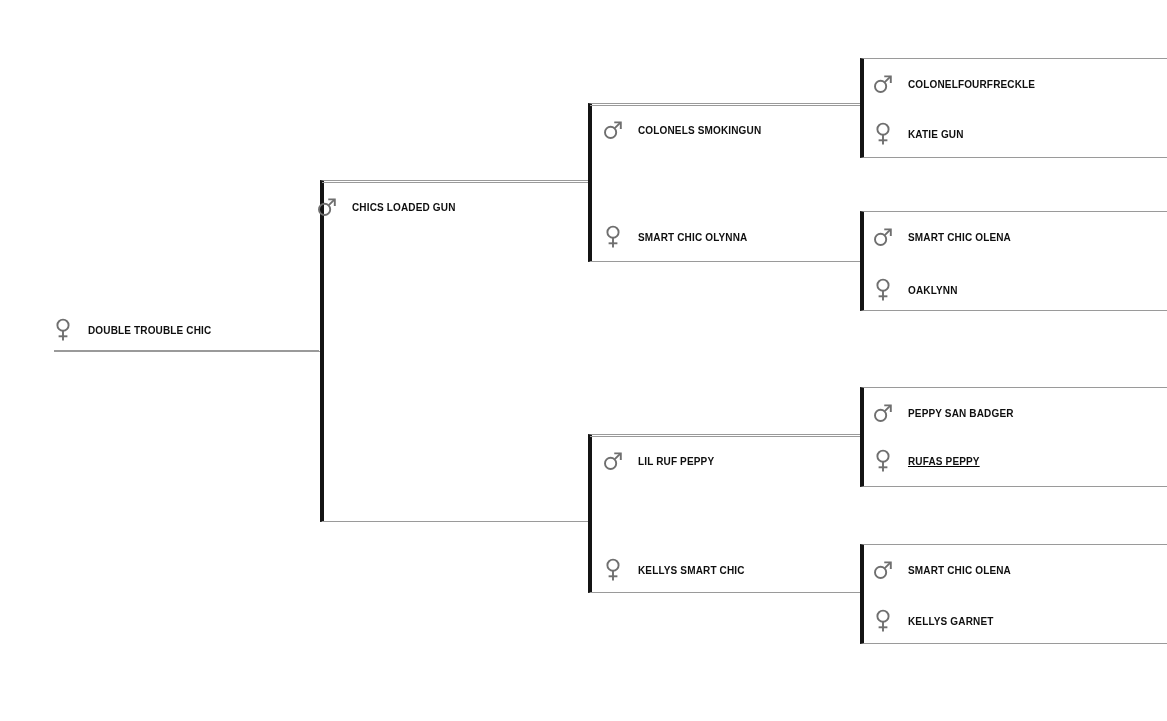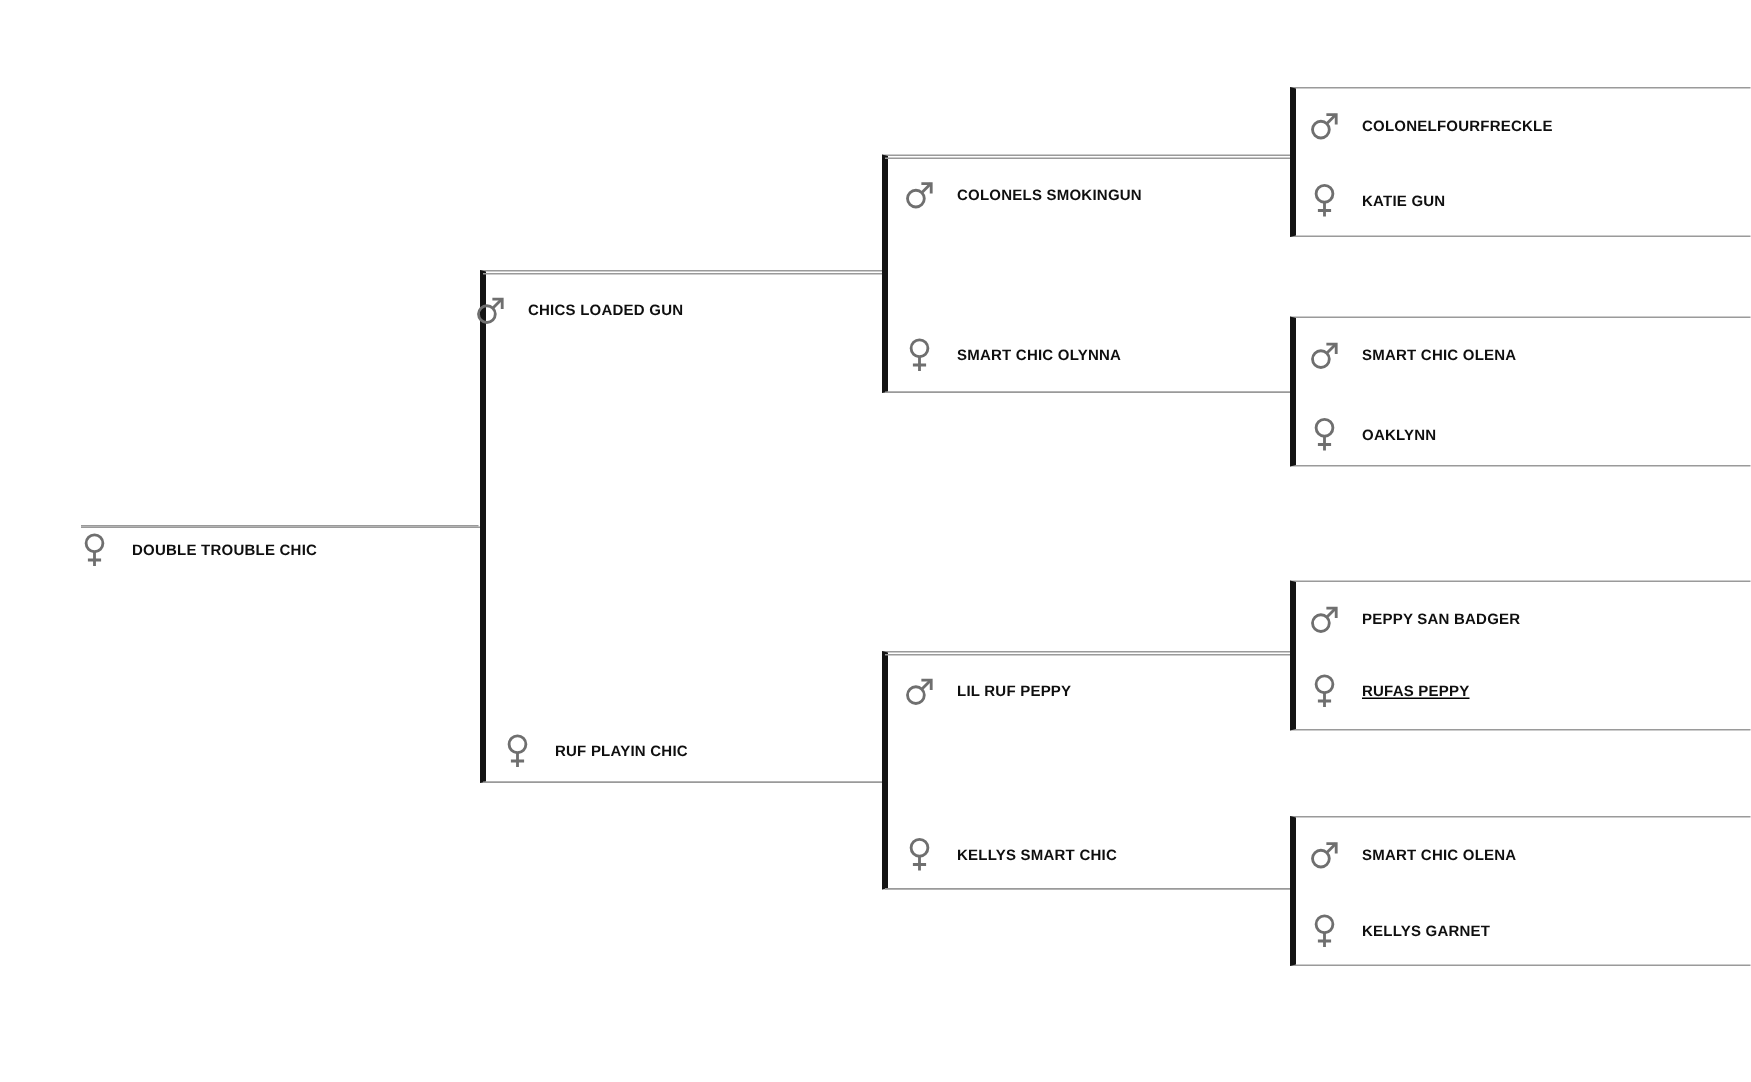--- a/index.html
+++ b/index.html
@@ -68,21 +68,21 @@
     letter-spacing: 0.15px;
   }
 </style>
 </head>
 <body>
 
 <div id="pedigree-canvas">
 
   <div class="bracket root" style="left:54px; top:243px; width:265px; height:108px;"></div>
 
-  <div class="node" style="left:52px; top:317px;margin-top:37px;">
+  <div class="node" style="left:52px; top:317px;">
     <span class="gender">
       <svg width="16" height="24" viewBox="0 0 16 24" aria-hidden="true">
         <circle cx="8" cy="7.2" r="5.6" fill="none" stroke="currentColor" stroke-width="1.9"></circle>
         <line x1="8" y1="12.9" x2="8" y2="22.4" stroke="currentColor" stroke-width="1.9"></line>
         <line x1="3.6" y1="18.3" x2="12.4" y2="18.3" stroke="currentColor" stroke-width="1.9"></line>
       </svg>
     </span>
     <span class="name">DOUBLE TROUBLE CHIC</span>
   </div>
 
@@ -94,30 +94,20 @@
     <span class="gender">
       <svg width="20" height="20" viewBox="0 0 20 20" aria-hidden="true">
         <circle cx="7.6" cy="12.4" r="5.6" fill="none" stroke="currentColor" stroke-width="1.9"></circle>
         <line x1="11.8" y1="8.2" x2="17.6" y2="2.4" stroke="currentColor" stroke-width="1.9"></line>
         <polyline points="12.2,2.4 17.8,2.4 17.8,8.0" fill="none" stroke="currentColor" stroke-width="1.9" stroke-linecap="square"></polyline>
       </svg>
     </span>
     <span class="name">CHICS LOADED GUN</span>
   </div>
 
-  <div class="node" style="left:334px; top:488px;">
-    <span class="gender">
-      <svg width="16" height="24" viewBox="0 0 16 24" aria-hidden="true">
-        <circle cx="8" cy="7.2" r="5.6" fill="none" stroke="currentColor" stroke-width="1.9"></circle>
-        <line x1="8" y1="12.9" x2="8" y2="22.4" stroke="currentColor" stroke-width="1.9"></line>
-        <line x1="3.6" y1="18.3" x2="12.4" y2="18.3" stroke="currentColor" stroke-width="1.9"></line>
-      </svg>
-    </span>
-    <span class="name">RUF PLAYIN CHIC</span>
-  </div>
 
   <div class="connector" style="left:322px; top:182px; width:268px;"></div>
   <div class="connector" style="left:322px; top:521px; width:268px;"></div>
 
   <div class="bracket" style="left:588px; top:103px; width:272px; height:159px;"></div>
 
   <div class="node" style="left:602px; top:117px;">
     <span class="gender">
       <svg width="20" height="20" viewBox="0 0 20 20" aria-hidden="true">
         <circle cx="7.6" cy="12.4" r="5.6" fill="none" stroke="currentColor" stroke-width="1.9"></circle>

